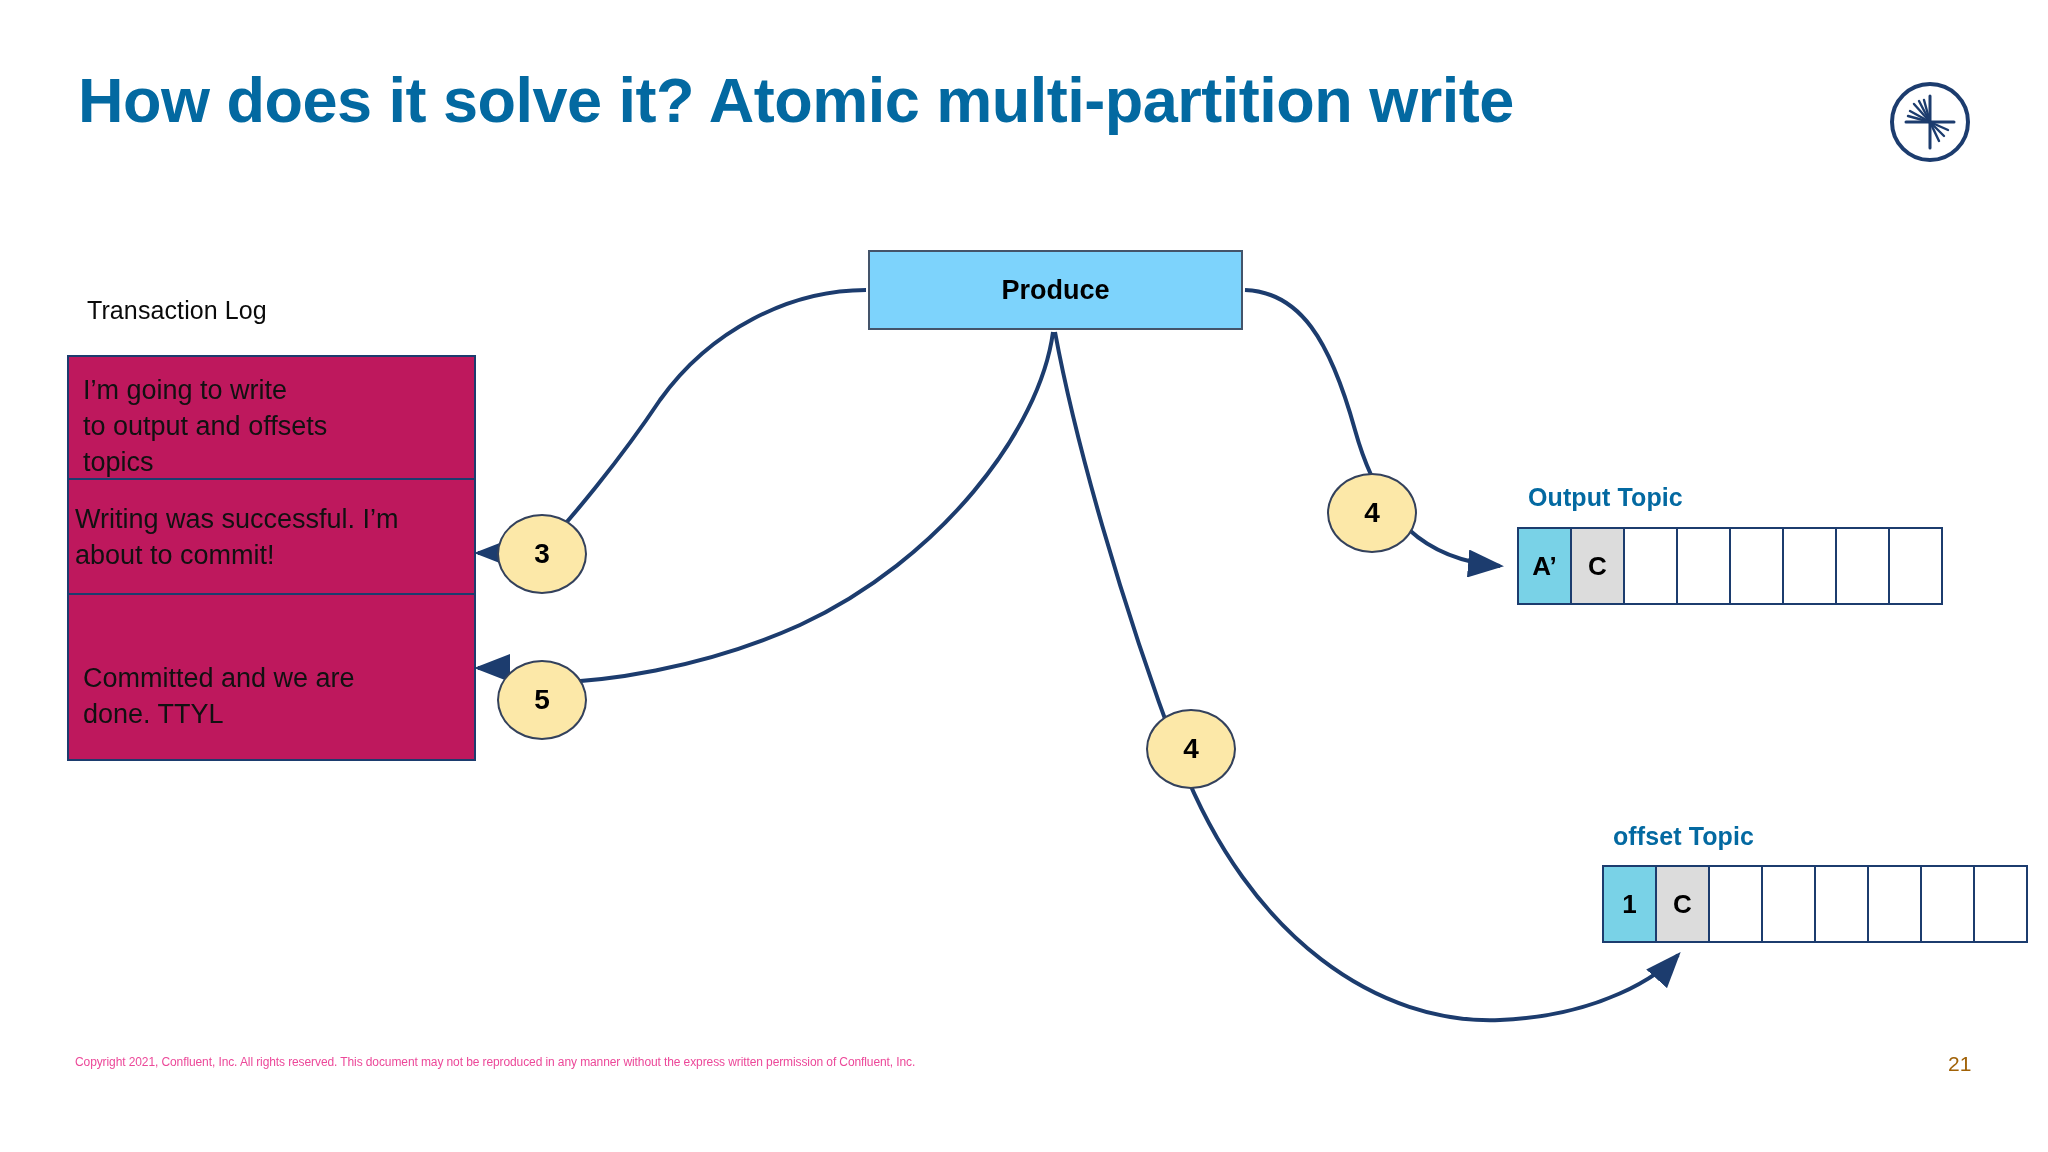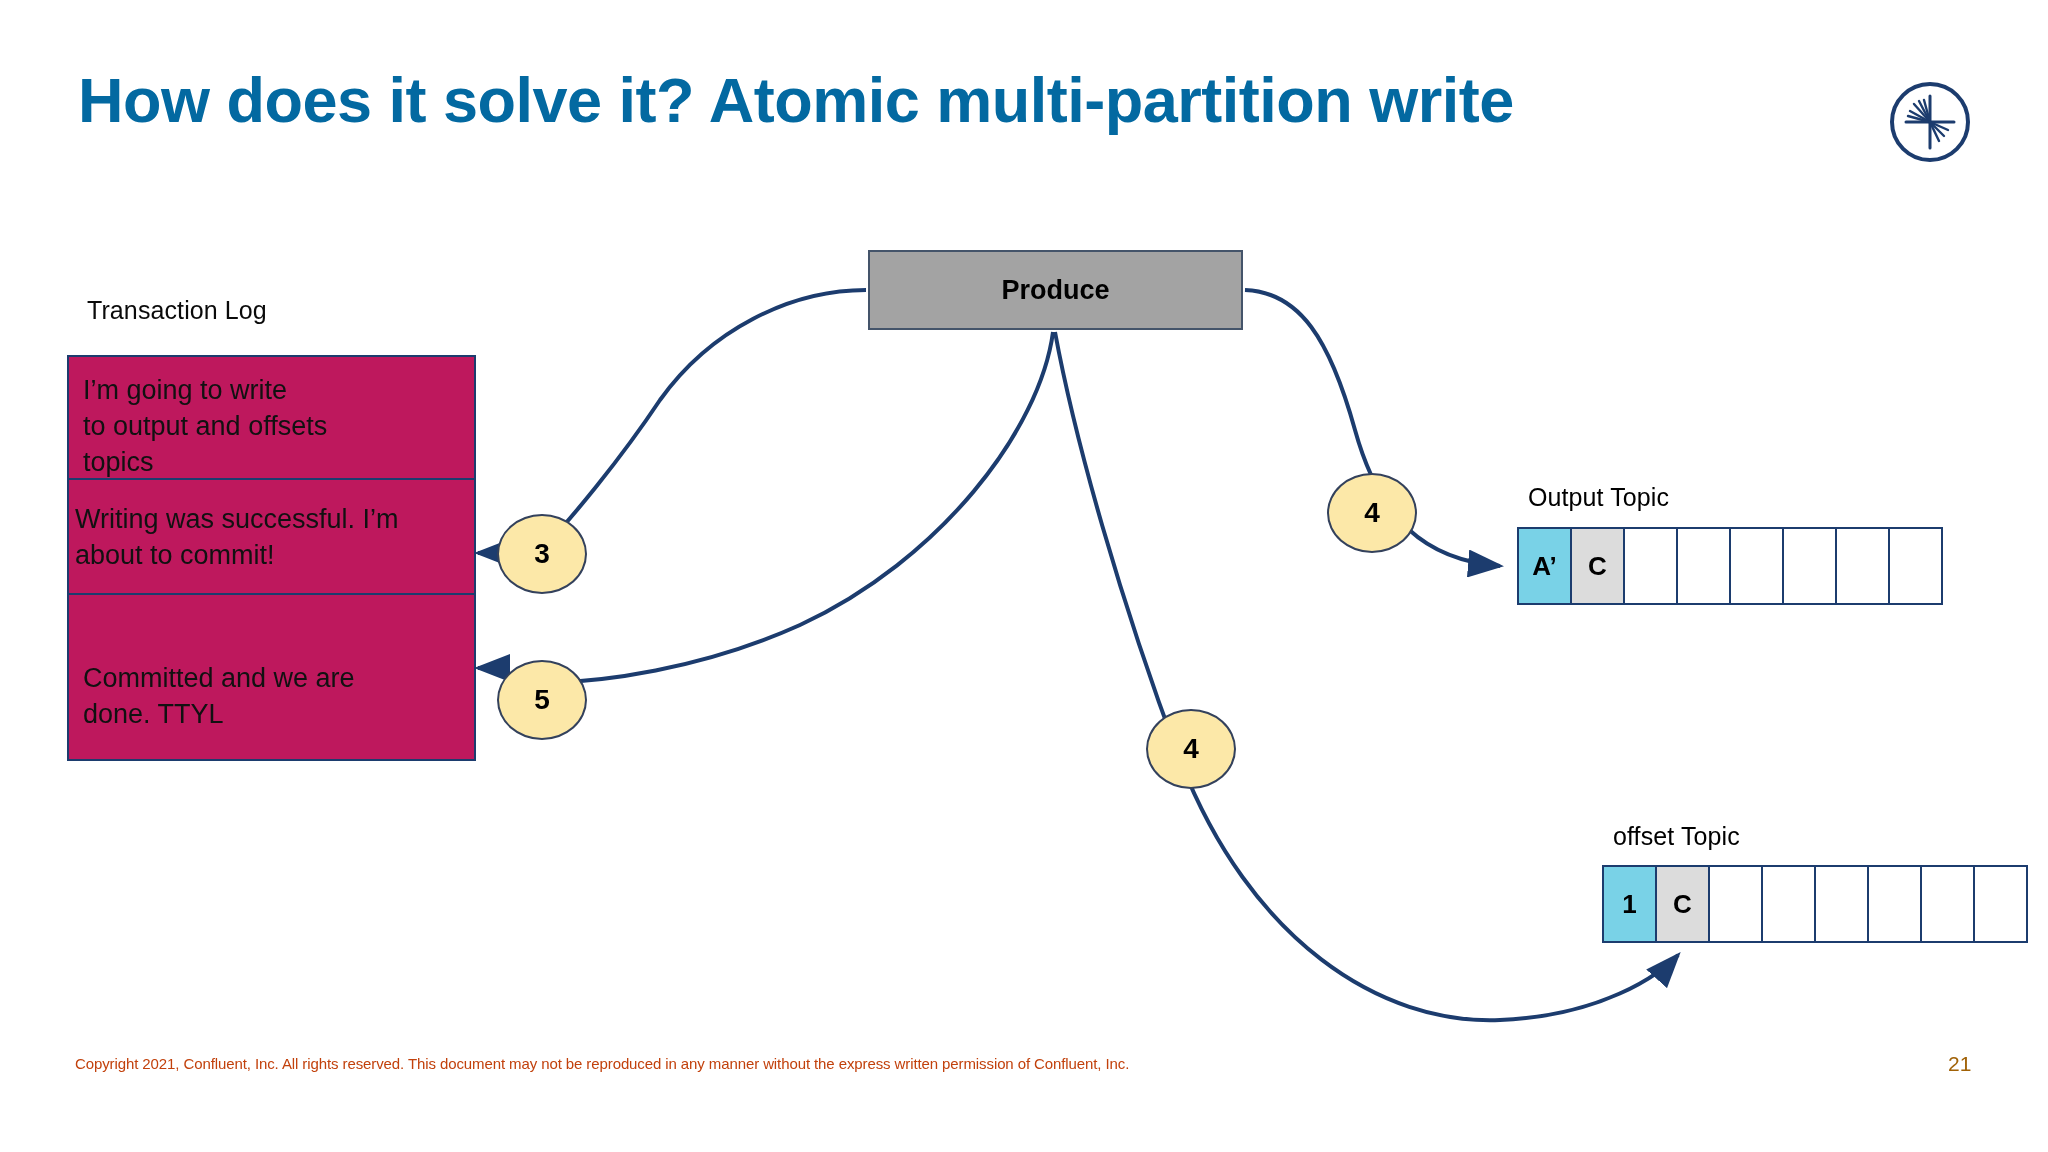--- a/index.html
+++ b/index.html
@@ -81,38 +81,38 @@
   #txlog-entry-1 { height: 115px; padding-top: 22px; padding-left: 6px; }
   #txlog-entry-2 { height: 120px; padding-top: 22px; }
 
   
   #produce-box {
     position: absolute;
     left: 868px;
     top: 250px;
     width: 375px;
     height: 80px;
-    background: #a3a3a3;
+    background: #7dd3fc;
     border: 2px solid #44546a;
     box-sizing: border-box;
     display: flex;
     align-items: center;
     justify-content: center;
     font-size: 27px;
     font-weight: 700;
     color: #000000;
     text-align: center;
   }
 
   
   .topic-heading {
     position: absolute;
     font-size: 25px;
-    font-weight: 400;
-    color: #000000;
+    font-weight: 700;
+    color: #0369a1;
     letter-spacing: 0.1px;
   }
   #output-topic-heading { left: 1528px; top: 483px; }
   #offset-topic-heading { left: 1613px; top: 822px; }
 
   .topic-strip {
     position: absolute;
     display: flex;
     height: 78px;
   }
@@ -156,22 +156,22 @@
   #step-marker-3 { left: 497px; top: 514px; }
   #step-marker-5 { left: 497px; top: 660px; }
   #step-marker-4a { left: 1327px; top: 473px; }
   #step-marker-4b { left: 1146px; top: 709px; }
 
   
   #footer-copyright {
     position: absolute;
     left: 75px;
     top: 1055px;
-    font-size: 15px;
-    color: #c2410c;
+    font-size: 12px;
+    color: #ec4899;
     letter-spacing: -0.1px;
   }
   #footer-page-number {
     position: absolute;
     left: 1948px;
     top: 1052px;
     font-size: 21px;
     color: #a16207;
   }
 </style>

